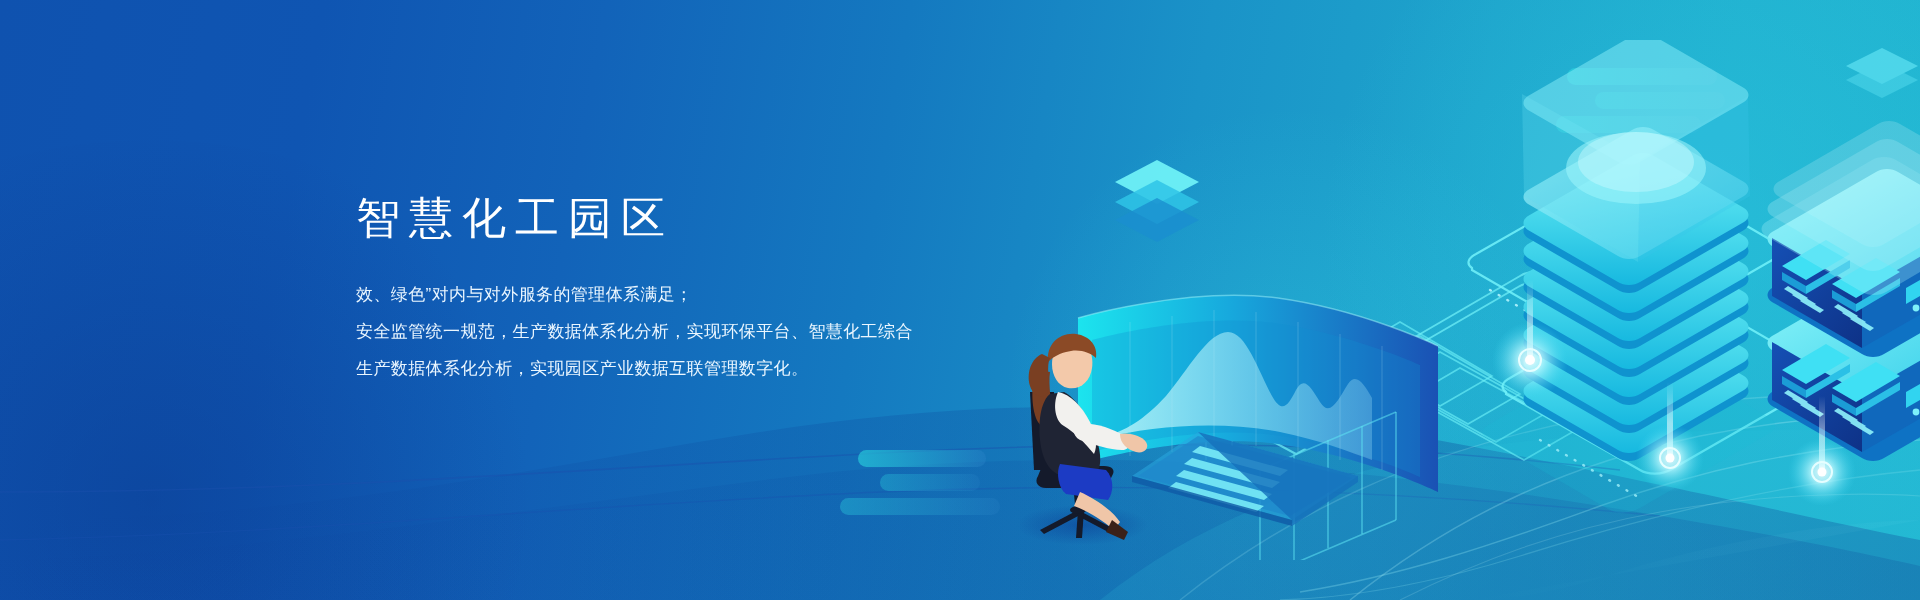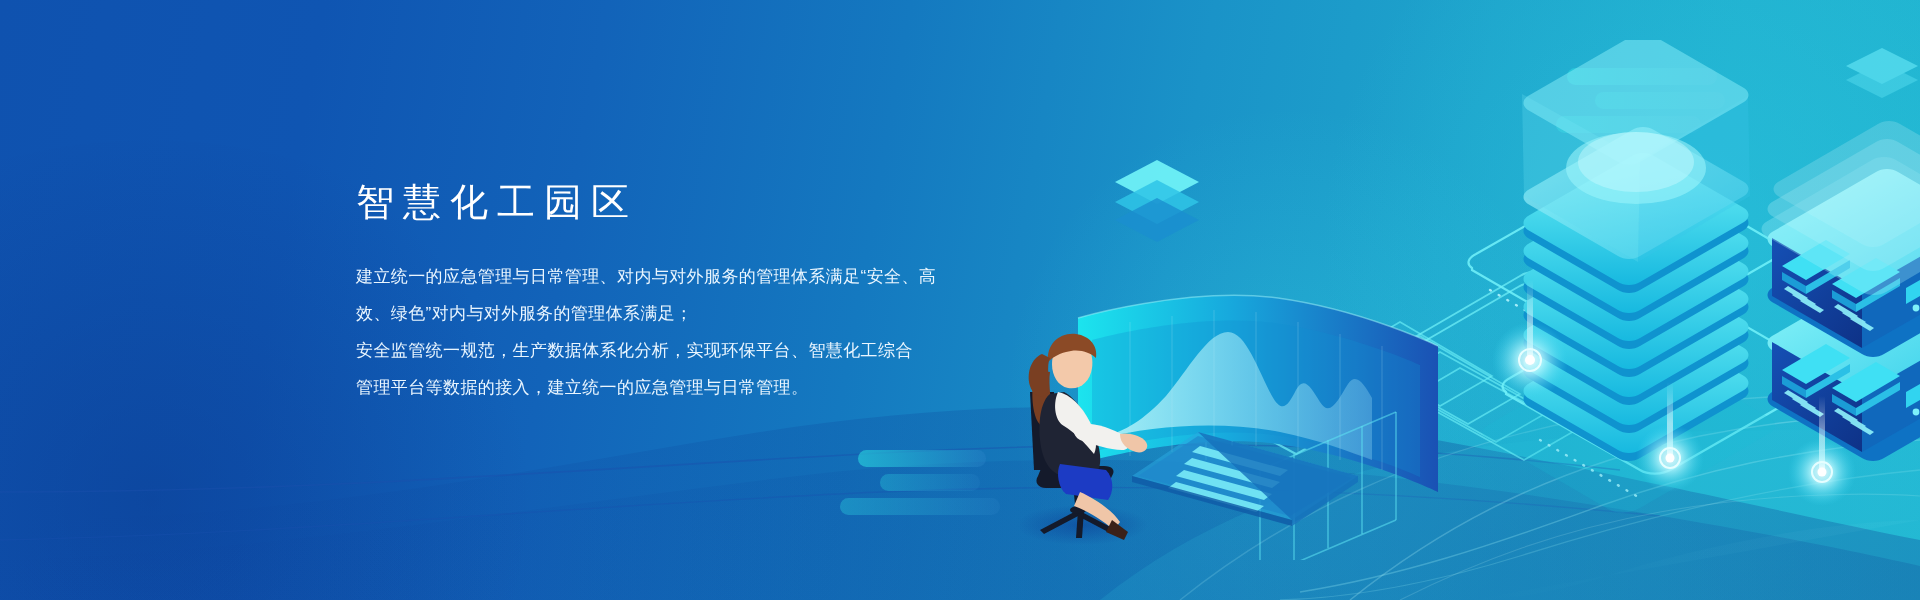--- a/index.html
+++ b/index.html
@@ -90,25 +90,25 @@
   
   .copy {
     position: absolute;
     left: 356px;
     top: 182px;
     width: 720px;
     z-index: 6;
   }
   .headline {
     color: #ffffff;
-    font-size: 38px;
+    font-size: 44px;
     line-height: 1.1;
     letter-spacing: 9px;
     font-weight: 400;
-    margin: 0 0 34px 0;
+    margin: 12px 0 34px 0;
     white-space: nowrap;
   }
   .desc {
     color: #eaf6ff;
     font-size: 17px;
     line-height: 37px;
     letter-spacing: .4px;
     margin: 0;
   }
   .desc p { margin: 0; white-space: nowrap; }
@@ -570,20 +570,19 @@
         <circle cx="0" cy="0" r="10" fill="none" stroke="#e6feff" stroke-width="2"></circle>
         <circle cx="0" cy="0" r="4.5" fill="#ffffff"></circle>
       </g>
     </g>
   </svg>
   </div>
 
   <div class="copy">
     <h1 class="headline">智慧化工园区</h1>
     <div class="desc">
-      <p>建立统一的应急管理与日常管理、对内与对外服务的管理体系满足“安全、高</p>
       <p>效、绿色”对内与对外服务的管理体系满足；</p>
       <p>安全监管统一规范，生产数据体系化分析，实现环保平台、智慧化工综合</p>
-      <p>管理平台等数据的接入，建立统一的应急管理与日常管理。</p>
+      <p>生产数据体系化分析，实现园区产业数据互联管理数字化。</p>
     </div>
   </div>
 
 </div>
 
 </body></html>

